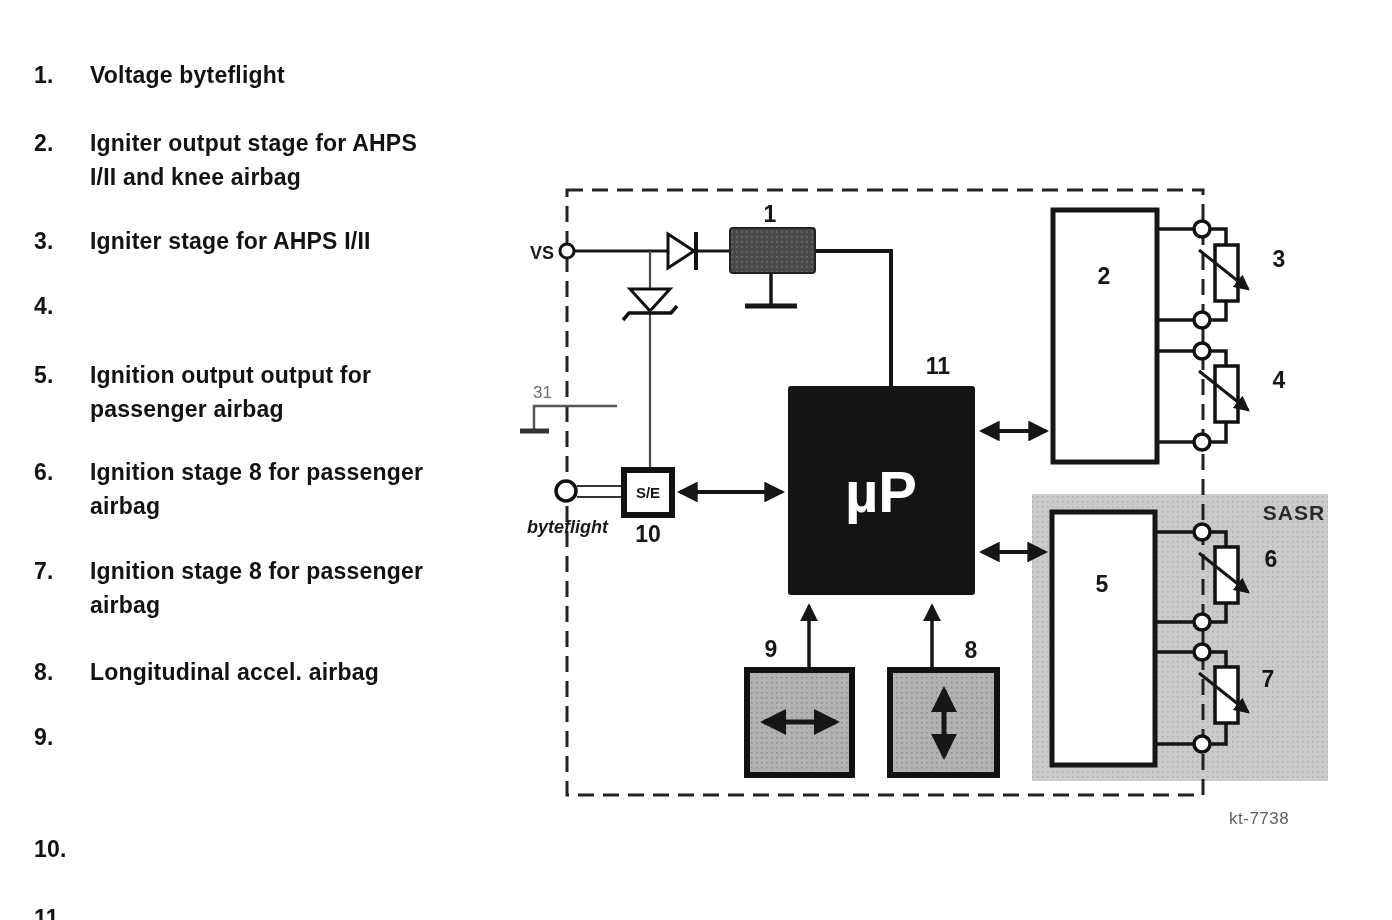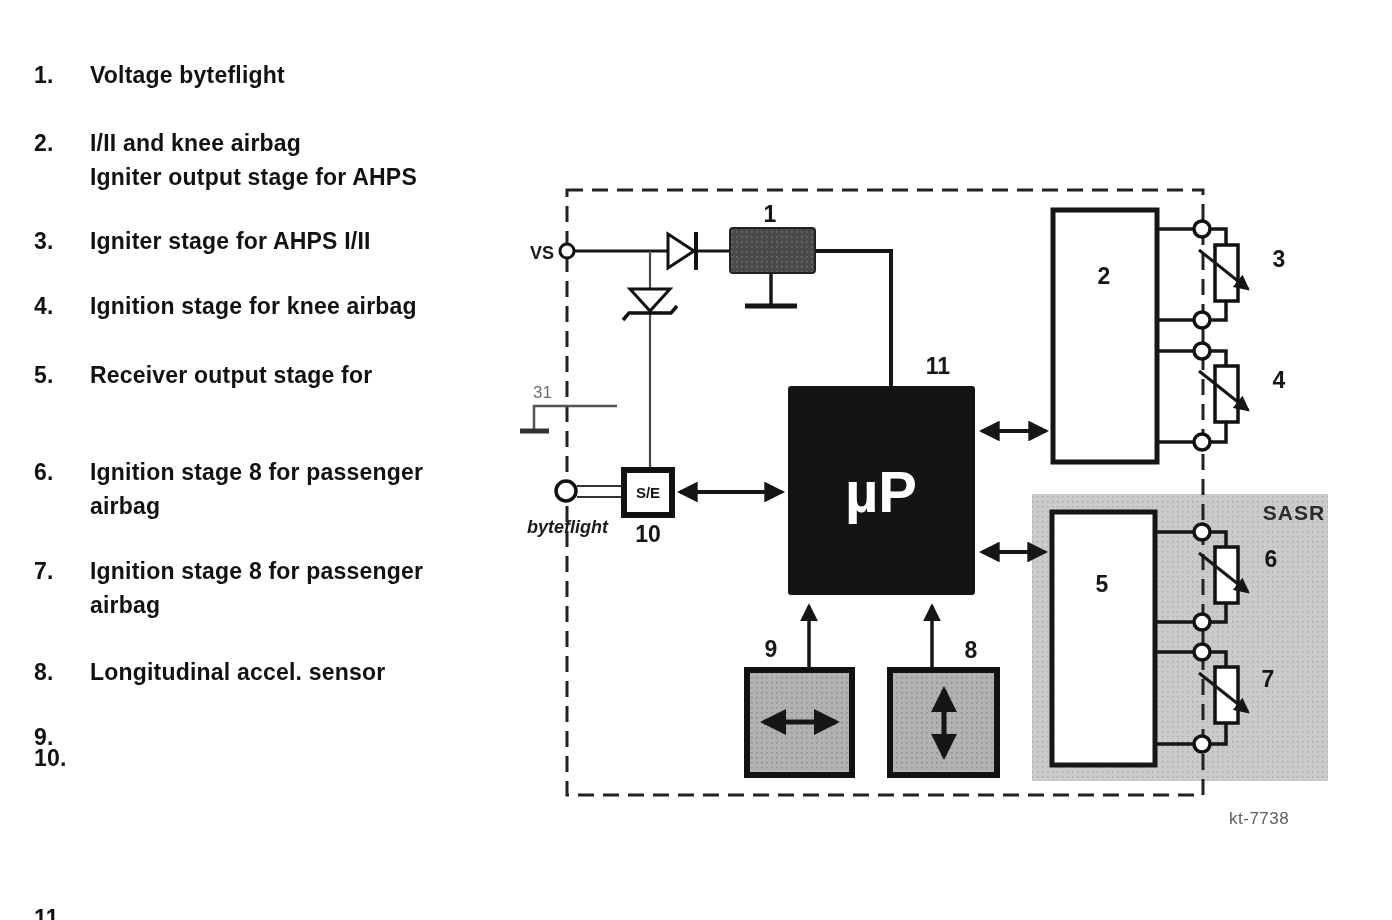--- a/index.html
+++ b/index.html
@@ -48,60 +48,60 @@
 
 <div class="page">
 
   <div class="legend-item" style="top:58px">
     <span class="legend-num">1.</span>
     <span class="legend-text"><span>Voltage byteflight</span></span>
   </div>
   <div class="legend-item" style="top:126px">
     <span class="legend-num">2.</span>
     <span class="legend-text">
+      <div>Igniter output stage for AHPS</div>
       <div>I/II and knee airbag</div>
-      <div>Igniter output stage for AHPS</div>
     </span>
   </div>
   <div class="legend-item" style="top:224px">
     <span class="legend-num">3.</span>
     <span class="legend-text"><span>Igniter stage for AHPS I/II</span></span>
   </div>
   <div class="legend-item" style="top:289px">
     <span class="legend-num">4.</span>
-    <span class="legend-text"><span>Ignition stage for knee airbag</span></span>
   </div>
   <div class="legend-item" style="top:358px">
     <span class="legend-num">5.</span>
     <span class="legend-text">
-      <div>Receiver output stage for</div>
+      <div>Ignition output output for</div>
+      <div>passenger airbag</div>
     </span>
   </div>
   <div class="legend-item" style="top:455px">
     <span class="legend-num">6.</span>
     <span class="legend-text">
       <div>Ignition stage 8 for passenger</div>
       <div>airbag</div>
     </span>
   </div>
   <div class="legend-item" style="top:554px">
     <span class="legend-num">7.</span>
     <span class="legend-text">
       <div>Ignition stage 8 for passenger</div>
       <div>airbag</div>
     </span>
   </div>
   <div class="legend-item" style="top:655px">
     <span class="legend-num">8.</span>
-    <span class="legend-text"><span>Longitudinal accel. sensor</span></span>
+    <span class="legend-text"><span>Longitudinal accel. airbag</span></span>
   </div>
   <div class="legend-item" style="top:720px">
     <span class="legend-num">9.</span>
   </div>
-  <div class="legend-item" style="top:741px">
+  <div class="legend-item" style="top:832px">
     <span class="legend-num">10.</span>
   </div>
   <div class="legend-item" style="top:901px">
     <span class="legend-num">11.</span>
   </div>
 
   <svg class="diagram" viewBox="0 0 1392 920">
     <defs>
       <marker id="arrow" viewBox="0 0 10 10" refX="8.5" refY="5" markerWidth="5.2" markerHeight="5.2" orient="auto-start-reverse">
         <path d="M0 0 L10 5 L0 10 z" fill="#161616"></path>

